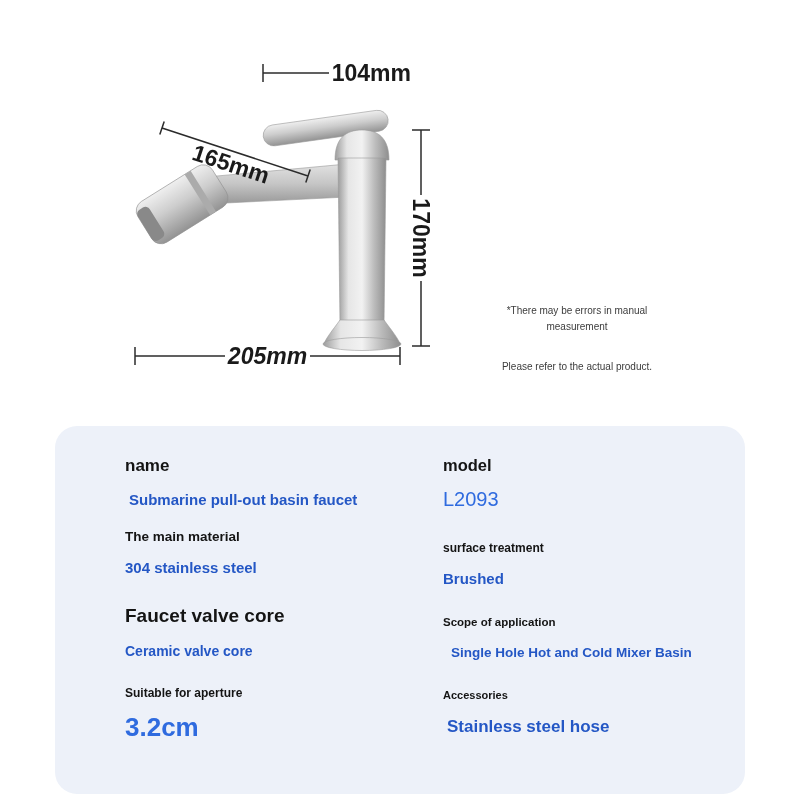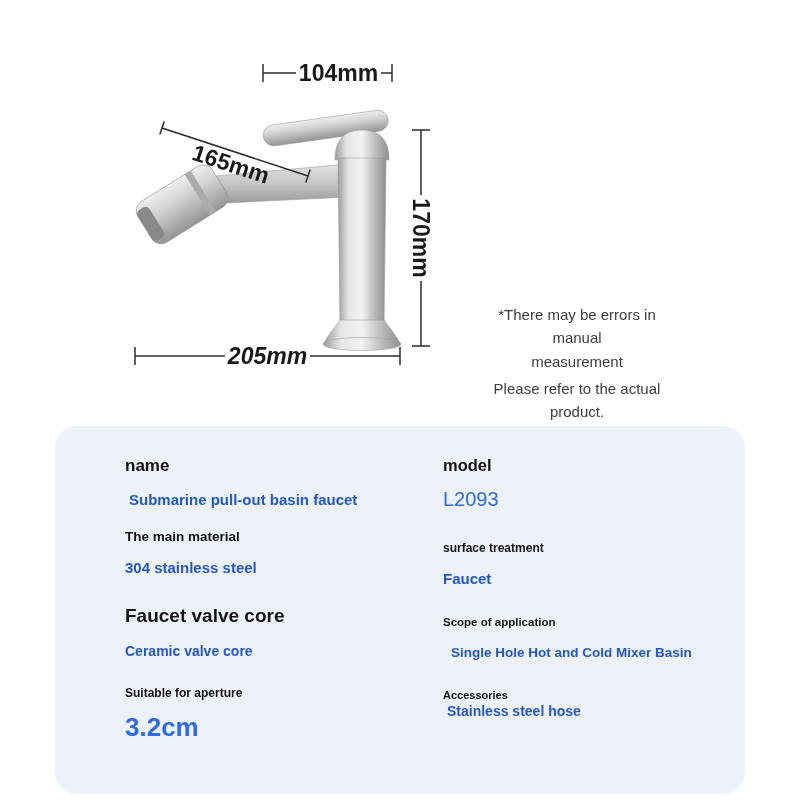--- a/index.html
+++ b/index.html
@@ -10,30 +10,30 @@
   }
   #stage{position:absolute;inset:0;}
 
   
   .dim-svg{position:absolute;left:0;top:0;}
   .dim-label{
     position:absolute;font-size:23px;font-weight:600;color:#1a1a1a;
     text-align:center;white-space:nowrap;line-height:28px;height:28px;
   }
   .dim-label .bg{background:#ffffff;padding:0 3px;}
-  #dim-top{left:263px;top:59px;width:151px;}
+  #dim-top{left:263px;top:59px;width:151px;text-align:right;}
   #dim-bottom{left:135px;top:342px;width:265px;font-style:italic;}
   #dim-right{left:313px;top:224px;width:216px;transform:rotate(90deg);}
   #dim-diag{left:156px;top:150px;width:150px;transform:rotate(18.2deg);}
 
   .disclaimer{
     position:absolute;left:472px;top:303px;width:210px;
-    text-align:center;font-size:15px;color:#3c3c3c;line-height:1.55;
+    text-align:center;font-size:10px;color:#3c3c3c;line-height:1.55;
   }
-  .disclaimer .second{margin-top:4px;}
+  .disclaimer .second{margin-top:25px;}
 
   
   .spec-card{
     position:absolute;left:55px;top:426px;width:690px;height:368px;
     background:var(--card-bg,#edf1f9);border-radius:22px;
   }
   .col{position:absolute;top:30px;}
   .col-left{left:70px;width:300px;}
   .col-right{left:388px;width:292px;}
   .spec-label{color:#141414;}
@@ -48,21 +48,21 @@
   .l3 .spec-label{font-size:12px;font-weight:600;margin-top:27px;}
   .l3 .spec-value{font-size:26px;font-weight:600;margin-top:12px;color:var(--accent-bright,#2f6bdf);}
 
   .r0 .spec-label{font-size:16.5px;font-weight:700;}
   .r0 .spec-value{font-size:20px;font-weight:500;margin-top:13px;color:var(--accent-bright,#2f6bdf);}
   .r1 .spec-label{font-size:12px;font-weight:600;margin-top:30px;}
   .r1 .spec-value{font-size:15px;font-weight:600;margin-top:15px;}
   .r2 .spec-label{font-size:11.5px;font-weight:600;margin-top:29px;}
   .r2 .spec-value{font-size:13.5px;font-weight:600;margin-top:17px;padding-left:8px;}
   .r3 .spec-label{font-size:11px;font-weight:600;margin-top:29px;}
-  .r3 .spec-value{font-size:14px;font-weight:600;margin-top:2px;padding-left:4px;}
+  .r3 .spec-value{font-size:17px;font-weight:600;margin-top:16px;padding-left:4px;}
 </style>
 </head>
 <body>
 
 <div id="stage">
 
   <svg class="dim-svg" width="800" height="430" viewBox="0 0 800 430">
     <defs>
       <linearGradient id="gradV" x1="0" y1="0" x2="1" y2="0">
         <stop offset="0" stop-color="#9c9c9c"></stop>
@@ -165,21 +165,21 @@
       </div>
     </div>
 
     <div class="col col-right">
       <div class="spec-row r0">
         <div class="spec-label">model</div>
         <div class="spec-value">L2093</div>
       </div>
       <div class="spec-row r1">
         <div class="spec-label">surface treatment</div>
-        <div class="spec-value">Faucet</div>
+        <div class="spec-value">Brushed</div>
       </div>
       <div class="spec-row r2">
         <div class="spec-label">Scope of application</div>
         <div class="spec-value">Single Hole Hot and Cold Mixer Basin</div>
       </div>
       <div class="spec-row r3">
         <div class="spec-label">Accessories</div>
         <div class="spec-value">Stainless steel hose</div>
       </div>
     </div>

